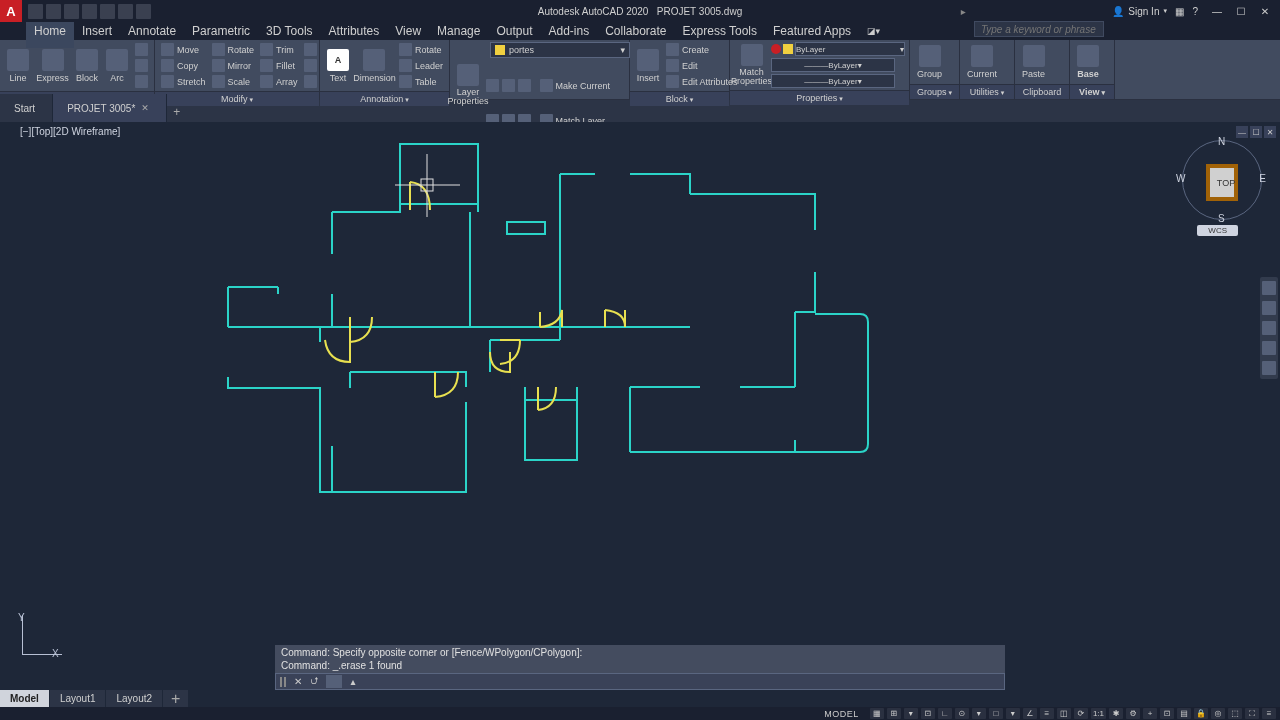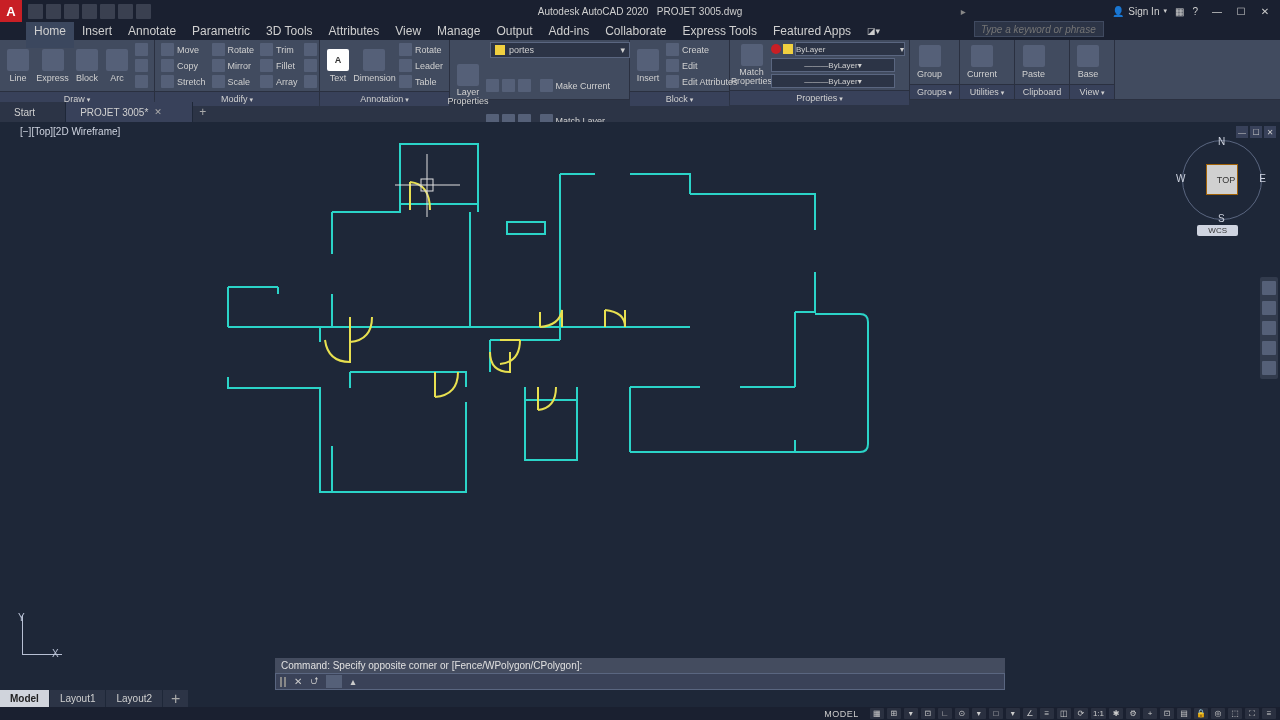--- a/index.html
+++ b/index.html
@@ -32,35 +32,35 @@
 .big-btn .ico { width:22px; height:22px; background:#556078; border-radius:2px; margin-bottom:2px; }
 .small-row { display:flex; flex-direction:column; gap:1px; }
 .small-btn { display:flex; align-items:center; gap:3px; color:#d0d0d0; font-size:9px; padding:1px 2px; cursor:pointer; white-space:nowrap; }
 .small-btn .sico { width:13px; height:13px; background:#556078; border-radius:1px; }
 .layer-combo { width:140px; height:16px; background:#2c3446; border:1px solid #5a6680; color:#d0d0d0; font-size:9px; display:flex; align-items:center; padding:0 4px; gap:4px; }
 .lc-sw { width:10px;height:10px; }
 .prop-combo { width:110px; height:14px; background:#2c3446; border:1px solid #5a6680; color:#d0d0d0; font-size:8px; display:flex; align-items:center; justify-content:center; }
 
 
 .filetabs { height:22px; background:#2c3446; display:flex; align-items:flex-end; }
-.ftab { height:20px; padding:0 30px 0 14px; color:#d0d0d0; font-size:10px; display:flex; align-items:center; background:#38415a; border-right:1px solid #1e2738; gap:6px; cursor:pointer; }
+.ftab { height:28px; padding:0 17px 0 14px; color:#d0d0d0; font-size:10px; display:flex; align-items:center; background:#38415a; border-right:1px solid #1e2738; gap:6px; cursor:pointer; }
 .ftab.start { background:#2c3446; }
 .ftab .x { font-size:9px; color:#aaa; }
 .ftab-add { width:20px; height:20px; color:#aaa; display:flex; align-items:center; justify-content:center; font-size:12px; cursor:pointer; }
 
 
 .viewport { position:absolute; top:122px; left:0; right:0; bottom:53px; background:#1e2738; }
 .vp-label { position:absolute; top:4px; left:20px; color:#cfd4e0; font-size:10px; }
 .vp-ctrl { position:absolute; top:4px; right:4px; display:flex; gap:2px; }
 .vp-ctrl div { width:12px;height:12px; background:#38415a; color:#ccc; font-size:8px; display:flex; align-items:center; justify-content:center; cursor:pointer; }
 
 
 .viewcube { position:absolute; top:18px; right:18px; width:80px; height:80px; }
 .vc-circle { position:absolute; width:80px; height:80px; border:1px solid #5a6680; border-radius:50%; }
-.vc-face { position:absolute; top:24px; left:24px; width:32px; height:31px; background:#d0d0d0; color:#333; font-size:9px; display:flex; align-items:center; justify-content:center; border:1px solid #a16207; cursor:pointer;padding-left:8px; }
+.vc-face { position:absolute; top:24px; left:24px; width:32px; height:37px; background:#d0d0d0; color:#333; font-size:9px; display:flex; align-items:center; justify-content:center; border:4px solid #a16207; cursor:pointer;padding-left:8px; }
 .vc-dir { position:absolute; color:#cfd4e0; font-size:10px; }
 .wcs-badge { position:absolute; top:103px; right:42px; background:#cfd4e0; color:#333; font-size:8px; padding:1px 11px; border-radius:2px; }
 
 
 .navbar { position:absolute; top:155px; right:2px; width:18px; background:rgba(80,90,110,0.4); display:flex; flex-direction:column; align-items:center; padding:4px 0; gap:6px; border-radius:2px; }
 .navbar .nb { width:14px;height:14px; background:#556078; border-radius:1px; cursor:pointer; }
 
 
 .ucs { position:absolute; bottom:8px; left:12px; color:#b8c0d4; font-size:10px; }
 .ucs .y { position:absolute; bottom:36px; left:6px; }
@@ -374,21 +374,21 @@
           <span>Paste</span>
         </div>
         <div class="small-row">
           <div class="sico"></div>
           <div class="sico"></div>
         </div>
       </div>
     <div class="panel-title"><span>Clipboard</span></div>
   </div>
 
-  <div class="panel" style="width:45px;">
+  <div class="panel" style="width:45px;font-weight:bold;">
     <div class="panel-body">
         <div class="big-btn">
           <div class="ico"></div>
           <span>Base</span>
         </div>
       </div>
     <div class="panel-title"><span class="dd">View</span></div>
   </div>
 </div>
 
@@ -480,20 +480,21 @@
   <div class="ucs">
     <div class="ucs-lines"></div>
     <div class="y">Y</div>
     <div class="x">X</div>
   </div>
 </div>
 
 <div class="cmdarea">
   <div class="cmd-hist">
     <div>Command: Specify opposite corner or [Fence/WPolygon/CPolygon]:</div>
+    <div>Command: _.erase 1 found</div>
   </div>
   <div class="cmd-line">
     <div class="cmd-handle">
         <span></span>
         <span></span>
       </div>
     <div class="cmd-xclose">✕</div>
     <div class="cmd-xclose">⮍</div>
     <div class="cmd-prompt"></div>
     <div class="cmd-xclose">▴</div>

